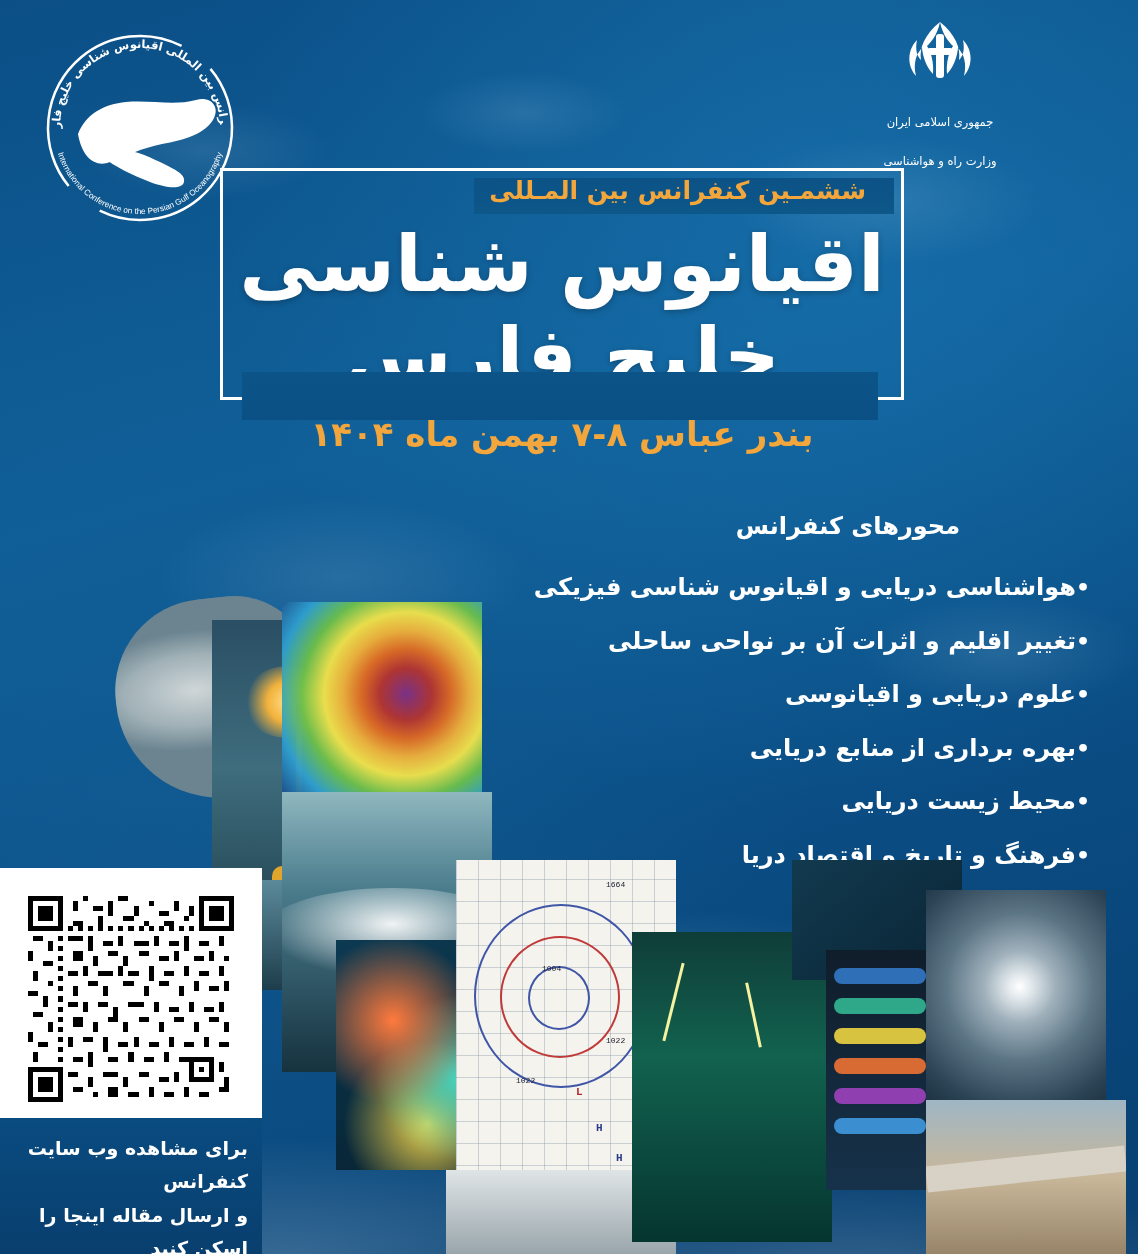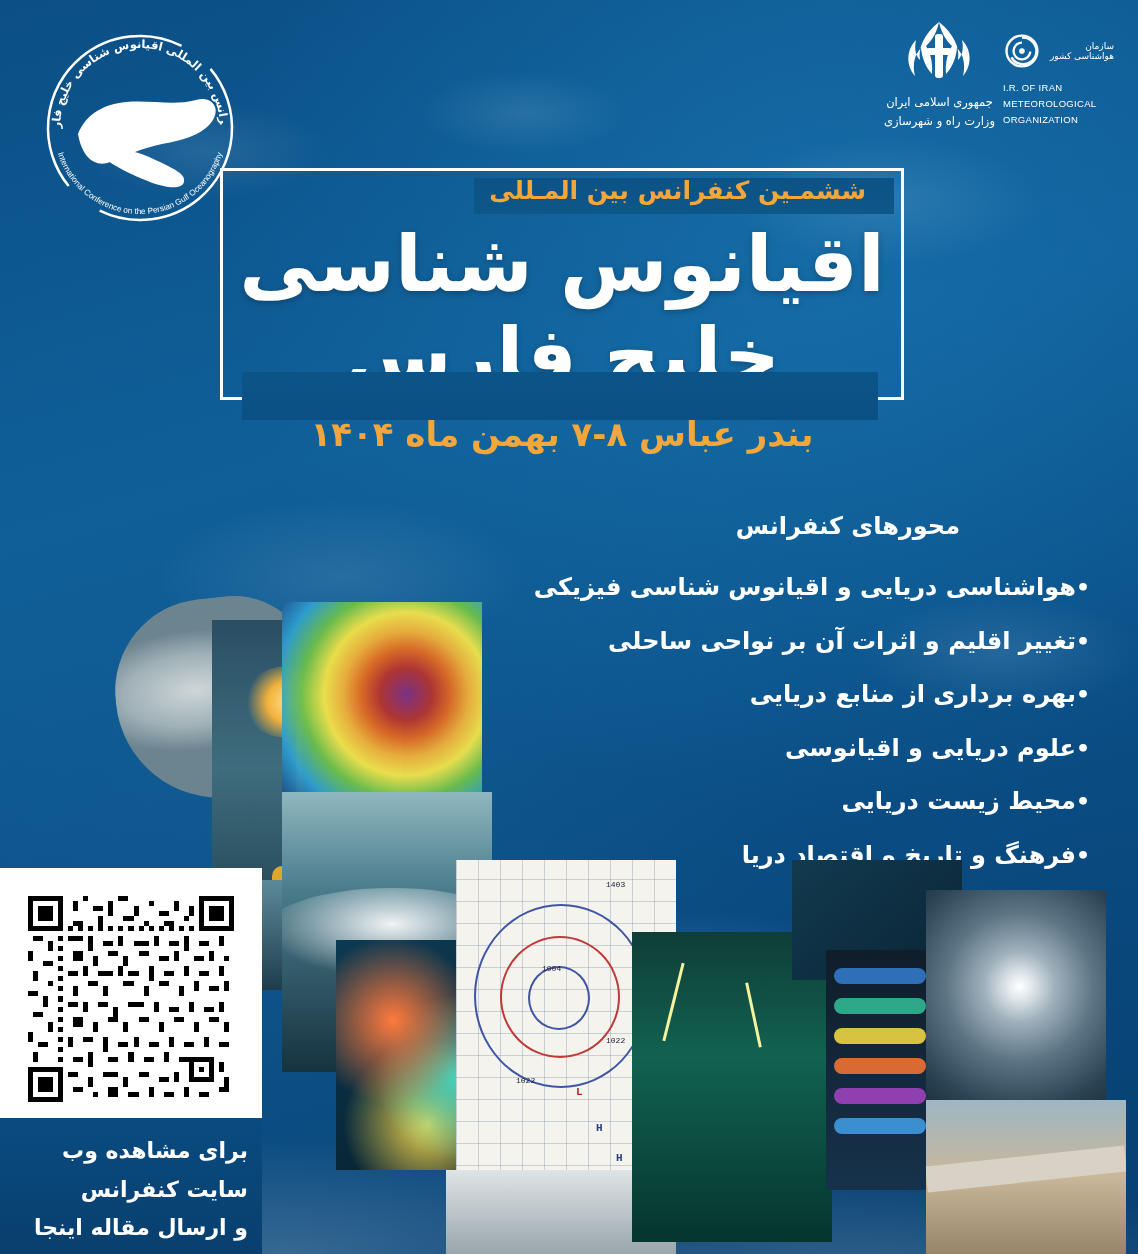--- a/index.html
+++ b/index.html
@@ -37,21 +37,21 @@
   }
 
   
   .logo-left{
     position:absolute;left:34px;top:22px;width:212px;height:212px;
   }
   .logo-right{
     position:absolute;right:24px;top:18px;width:230px;height:150px;
     display:flex;flex-direction:row-reverse;align-items:flex-start;gap:8px;
   }
-  .emblem-wrap{display:flex;flex-direction:column;align-items:center;gap:2px;width:112px;}
+  .emblem-wrap{display:flex;flex-direction:column;align-items:center;gap:22px;width:112px;}
   .emblem-txt{color:#fff;font-size:11.5px;line-height:1.5;text-align:center;white-space:nowrap;}
   .imo-wrap{display:flex;flex-direction:column;align-items:flex-end;gap:4px;padding-top:6px;}
   .imo-top{color:#fff;font-size:9px;text-align:right;letter-spacing:.2px;}
   .imo-en{color:#fff;font-size:9.5px;line-height:1.25;text-align:right;font-family:"Liberation Sans",sans-serif;letter-spacing:.3px;}
   .imo-row{display:flex;align-items:center;gap:6px;flex-direction:row-reverse;}
 
   
   .title-block{
     position:absolute;right:234px;top:168px;width:684px;height:232px;
     border:3px solid #ffffff;box-sizing:border-box;
@@ -185,21 +185,21 @@
     background:#ffffff;
   }
   .qr-box{
     position:absolute;left:28px;top:28px;width:206px;height:206px;
   }
   .qr-box svg{display:block;}
   .caption-band{
     position:absolute;left:0;top:1118px;width:262px;height:136px;
     background:linear-gradient(180deg,#0a4b80 0%, #083f6e 100%);
   }
-  .caption-band .line{color:#ffffff;font-size:22px;font-weight:800;text-align:right;padding:0 14px;line-height:1.75;}
+  .caption-band .line{color:#ffffff;font-size:19px;font-weight:800;text-align:right;padding:0 14px;line-height:1.75;}
   .caption-band .inner{padding-top:14px;}
 </style>
 </head>
 <body>
 
 <div class="poster">
   <div class="bg-map"></div>
   <div class="bg-wave"></div>
 
   <div class="logo-left">
@@ -227,55 +227,38 @@
     <div class="emblem-wrap">
       <svg width="86" height="74" viewBox="0 0 86 74">
         <g fill="#ffffff">
           <path d="M43,4 C40,18 34,24 30,28 C34,34 37,44 36,56 C30,50 26,40 25,30 C19,36 16,46 19,58 C10,48 10,32 20,22 C18,32 20,38 24,42 C22,30 28,16 43,4 Z"></path>
           <path d="M43,4 C46,18 52,24 56,28 C52,34 49,44 50,56 C56,50 60,40 61,30 C67,36 70,46 67,58 C76,48 76,32 66,22 C68,32 66,38 62,42 C64,30 58,16 43,4 Z"></path>
           <rect x="39" y="16" width="8" height="44" rx="3"></rect>
           <rect x="30" y="30" width="26" height="7" rx="3"></rect>
         </g>
       </svg>
       <div class="emblem-txt">جمهوری اسلامی ایران</div>
-      <div class="emblem-txt">وزارت راه و شهرسازی</div>
-    </div>
-
-    <div class="imo-wrap">
-      <div class="imo-row">
-        <svg width="54" height="54" viewBox="0 0 54 54">
-          <rect x="0" y="0" width="54" height="54" rx="4" fill="#ffffff" opacity="0"></rect>
-          <g fill="none" stroke="#ffffff" stroke-width="3.4">
-            <circle cx="27" cy="27" r="22"></circle>
-            <path d="M27,8 A19,19 0 1 1 12,36"></path>
-            <path d="M27,15 A12,12 0 1 0 39,28"></path>
-            <circle cx="27" cy="27" r="4" fill="#ffffff" stroke="none"></circle>
-          </g>
-        </svg>
-        <div class="imo-top">سازمان هواشناسی کشور</div>
-      </div>
-      <div class="imo-en">I.R. OF IRAN</div>
-      <div class="imo-en">METEOROLOGICAL</div>
-      <div class="imo-en">ORGANIZATION</div>
-    </div>
+      <div class="emblem-txt">وزارت راه و هواشناسی</div>
+    </div>
+
   </div>
 
   <div class="title-block"></div>
   <div class="kicker-mask"></div>
   <div class="kicker">ششمـین کنفرانس بین المـللی</div>
   <div class="main-title">اقیانوس شناسی خلیج فارس</div>
   <div class="date-mask"></div>
   <div class="date-line">بندر عباس ۸-۷ بهمن ماه ۱۴۰۴</div>
 
   <div class="topics">
     <div class="topics-title">محورهای کنفرانس</div>
     <div class="topic"><span class="bullet">•</span><span>هواشناسی دریایی و اقیانوس شناسی فیزیکی</span></div>
     <div class="topic"><span class="bullet">•</span><span>تغییر اقلیم و اثرات آن بر نواحی ساحلی</span></div>
+    <div class="topic"><span class="bullet">•</span><span>علوم دریایی و اقیانوسی</span></div>
     <div class="topic"><span class="bullet">•</span><span>بهره برداری از منابع دریایی</span></div>
-    <div class="topic"><span class="bullet">•</span><span>علوم دریایی و اقیانوسی</span></div>
     <div class="topic"><span class="bullet">•</span><span>محیط زیست دریایی</span></div>
     <div class="topic"><span class="bullet">•</span><span>فرهنگ و تاریخ و اقتصاد دریا</span></div>
   </div>
 
   <div class="collage">
     <div class="tile t-clouds"></div>
 
     <div class="tile t-buoy">
       <div class="sun"></div>
       <div class="mast"></div>
@@ -289,21 +272,21 @@
       <div class="foam"></div>
     </div>
 
     <div class="tile t-coral"></div>
 
     <div class="tile t-chart">
       <div class="grid"></div>
       <div class="iso"></div>
       <div class="iso2"></div>
       <div class="iso3"></div>
-      <div class="lbl" style="left:150px;top:20px">1403</div>
+      <div class="lbl" style="left:150px;top:20px">1664</div>
       <div class="lbl" style="left:186px;top:70px">1017</div>
       <div class="lbl" style="left:86px;top:104px">1004</div>
       <div class="lbl" style="left:176px;top:112px">1023</div>
       <div class="lbl" style="left:150px;top:176px">1022</div>
       <div class="lbl" style="left:60px;top:216px">1022</div>
       <div class="lbl" style="left:140px;top:262px;font-size:11px;color:#2a3a8a;font-weight:700">H</div>
       <div class="lbl" style="left:120px;top:226px;font-size:11px;color:#b02a2a;font-weight:700">L</div>
       <div class="lbl" style="left:160px;top:292px;font-size:11px;color:#2a3a8a;font-weight:700">H</div>
       <div class="bar"></div>
     </div>

